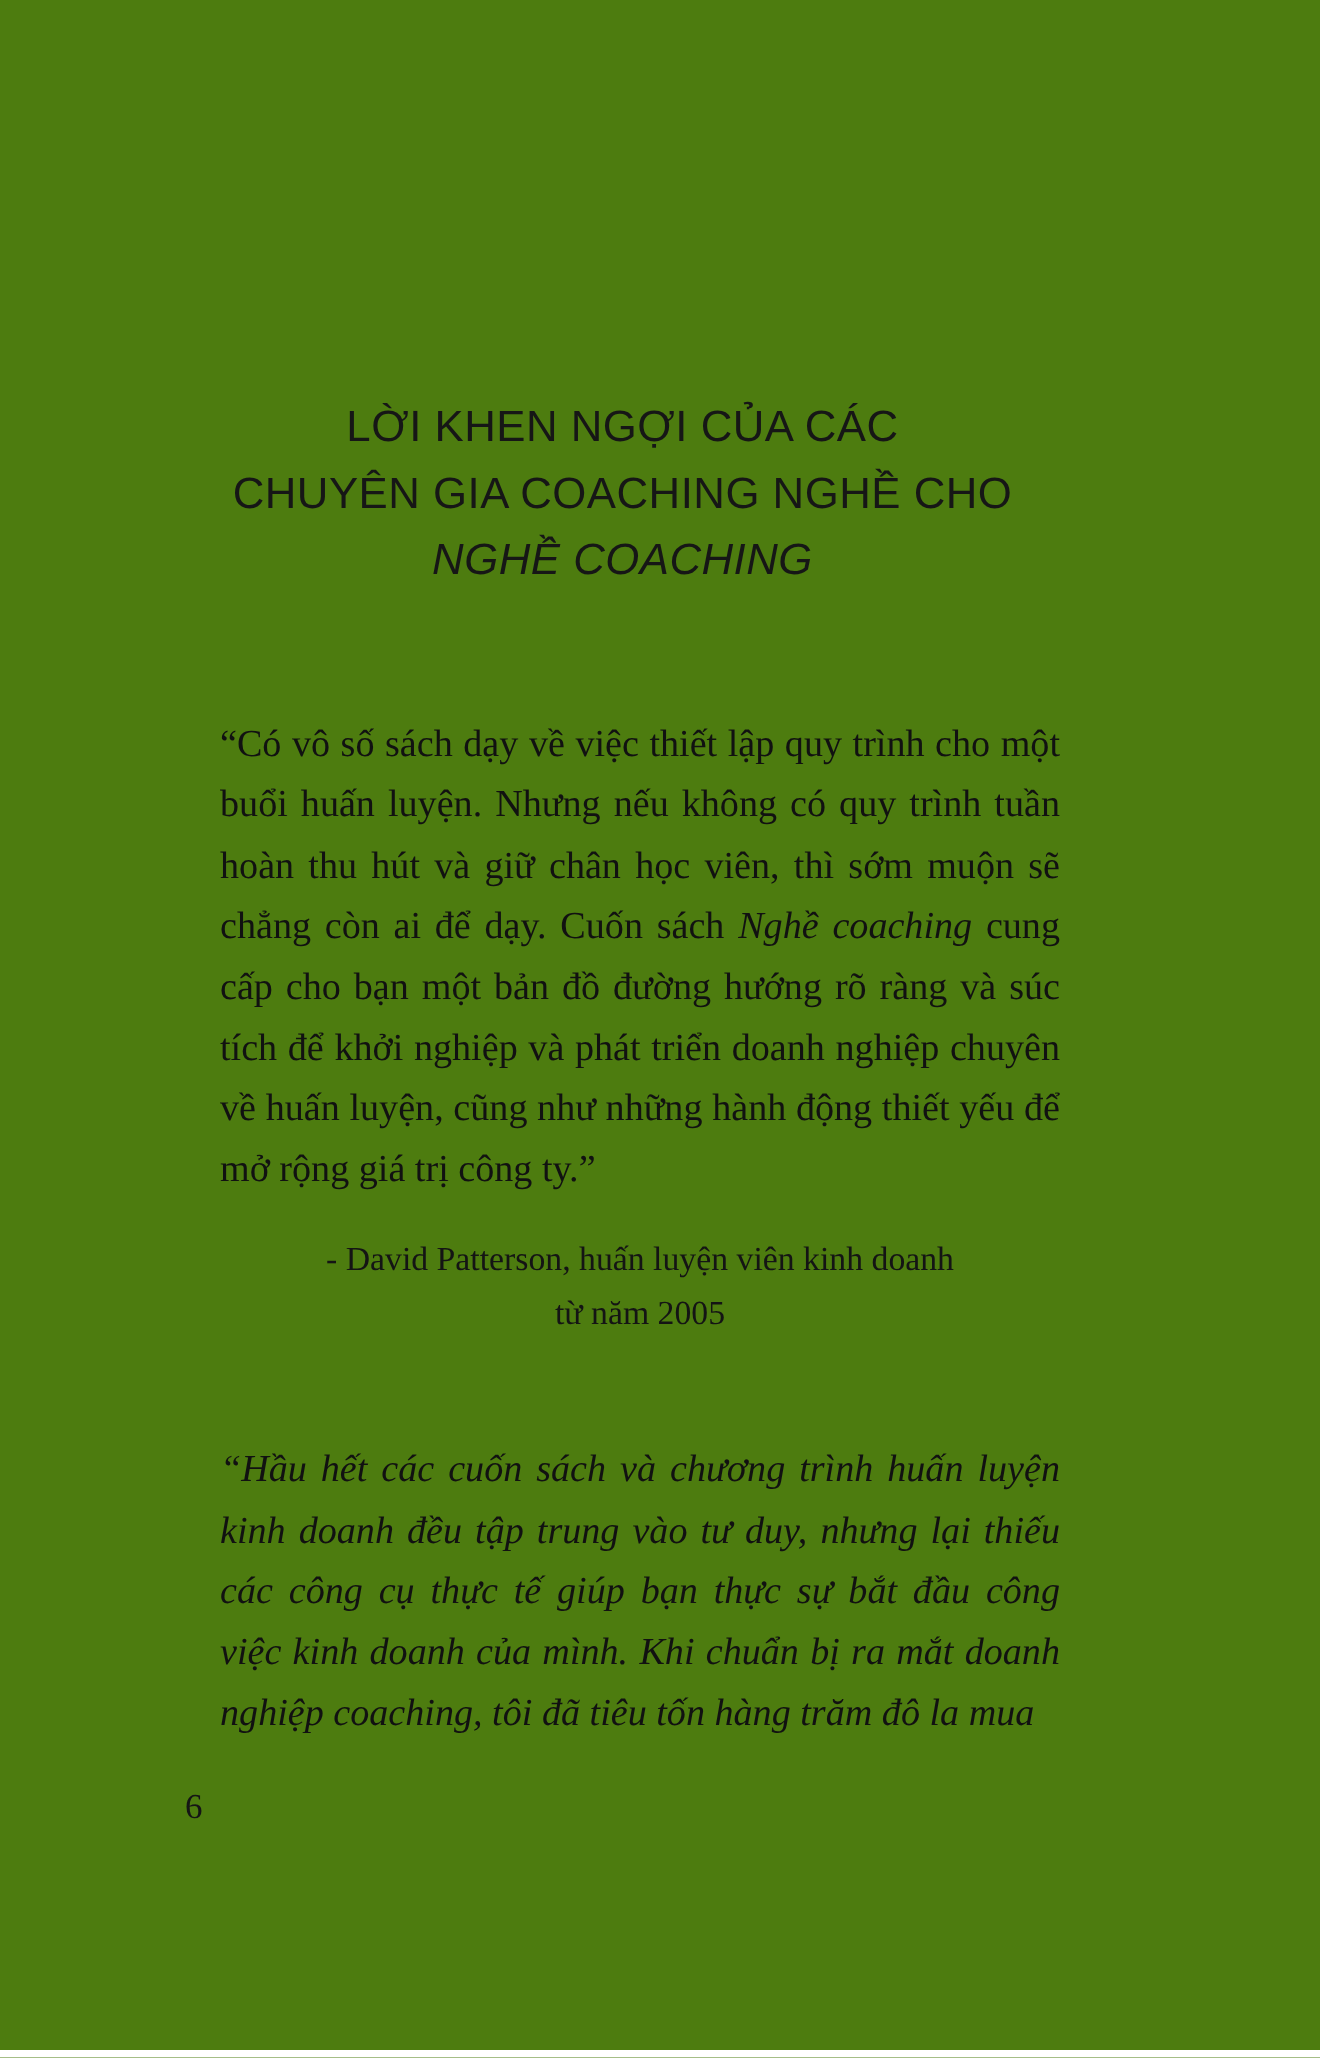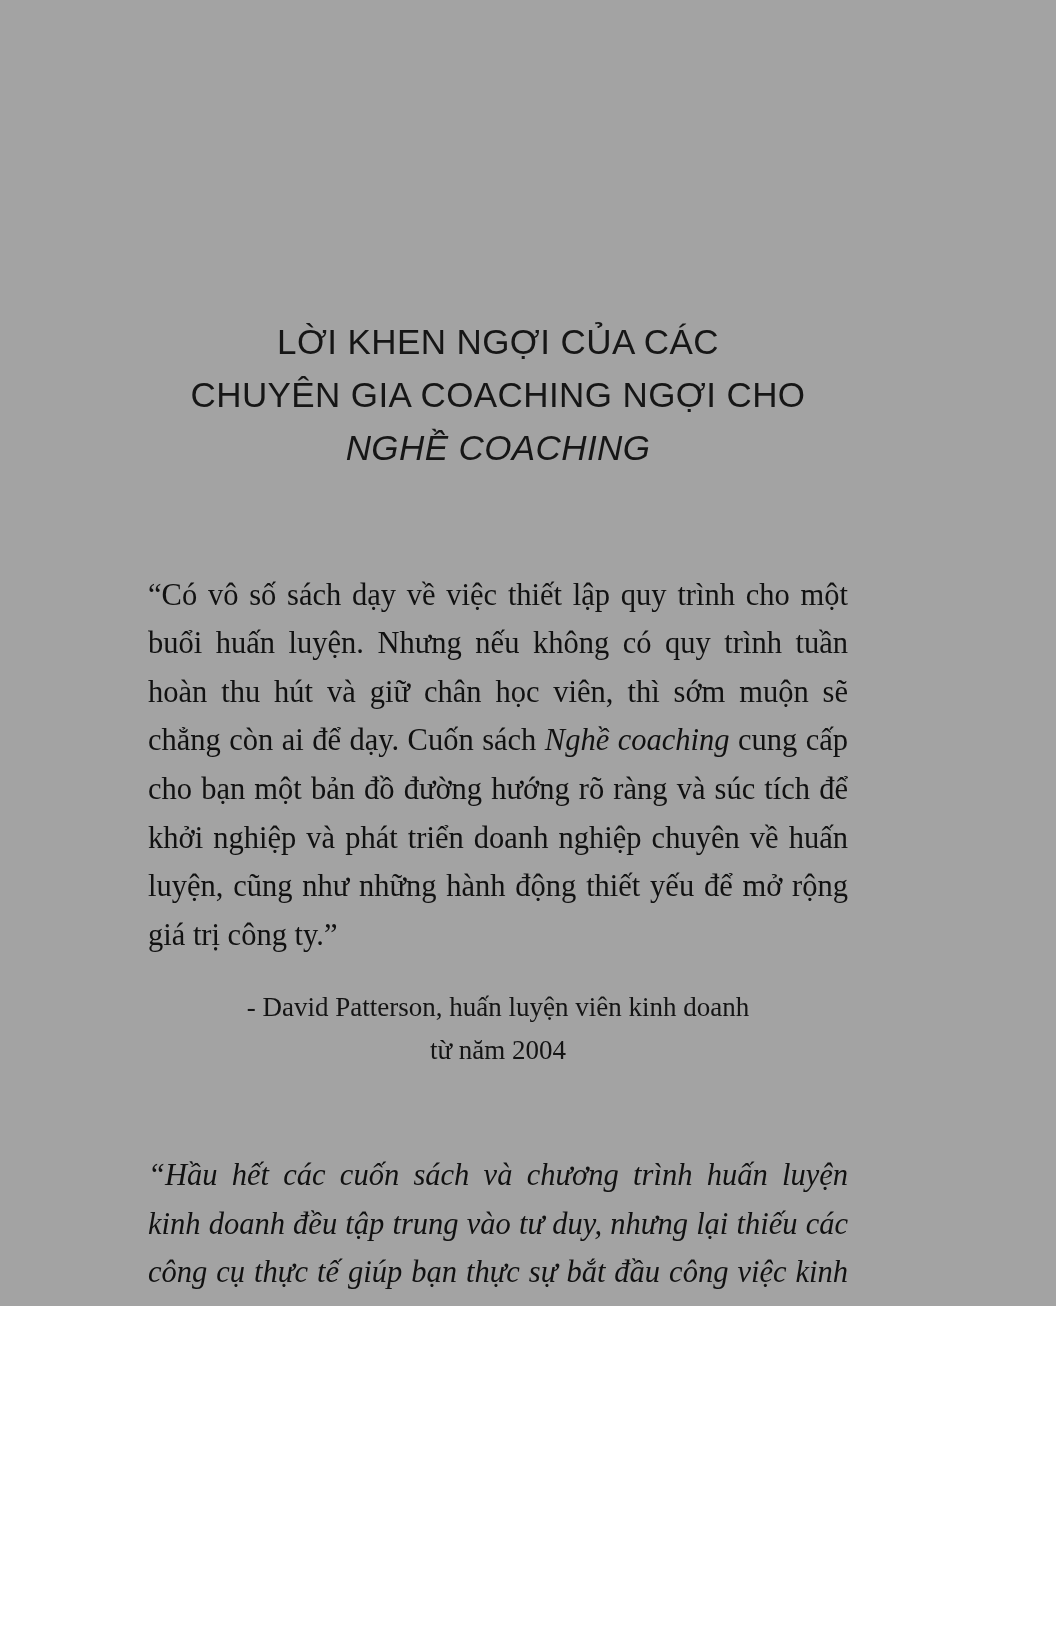--- a/index.html
+++ b/index.html
@@ -3,22 +3,22 @@
 <meta charset="utf-8">
 <style>
   html, body {
     margin: 0;
     padding: 0;
     background: #ffffff;
   }
   .page {
     position: relative;
     width: 1056px;
-    height: 1306px;
-    background: #a3a3a3;
+    height: 1640px;
+    background: #4d7c0f;
     margin: 0 auto;
     overflow: hidden;
     font-family: "Liberation Serif", serif;
     color: #111111;
     box-sizing: border-box;
   }
 
   .content {
     position: absolute;
     left: 148px;
@@ -38,20 +38,21 @@
   .title-line {
     display: block;
     white-space: nowrap;
   }
   .title-line.italic {
     font-style: italic;
   }
 
   .quote-block {
     margin-top: 96px;
+    margin-left: 28px;
   }
   .quote-text {
     font-size: 30.5px;
     line-height: 1.595;
     text-align: justify;
     text-justify: inter-word;
     color: #111111;
     margin: 0;
   }
   .quote-text .it {
@@ -87,29 +88,29 @@
 </style>
 </head>
 <body>
 
 <div class="page">
 
   <div class="content">
 
     <div class="title-block">
       <span class="title-line">LỜI KHEN NGỢI CỦA CÁC</span>
-      <span class="title-line">CHUYÊN GIA COACHING NGỢI CHO</span>
+      <span class="title-line">CHUYÊN GIA COACHING NGHỀ CHO</span>
       <span class="title-line italic">NGHỀ COACHING</span>
     </div>
 
     <div class="quote-block">
       <p class="quote-text"><span>“Có vô số sách dạy về việc thiết lập quy trình cho một buổi huấn luyện. Nhưng nếu không có quy trình tuần hoàn thu hút và giữ chân học viên, thì sớm muộn sẽ chẳng còn ai để dạy. Cuốn sách </span><span class="it">Nghề coaching</span><span> cung cấp cho bạn một bản đồ đường hướng rõ ràng và súc tích để khởi nghiệp và phát triển doanh nghiệp chuyên về huấn luyện, cũng như những hành động thiết yếu để mở rộng giá trị công ty.”</span></p>
       <div class="attrib">
         <span>- David Patterson, huấn luyện viên kinh doanh</span>
-        <span>từ năm 2004</span>
+        <span>từ năm 2005</span>
       </div>
     </div>
 
     <div class="quote-block second">
       <p class="quote-text">“Hầu hết các cuốn sách và chương trình huấn luyện kinh doanh đều tập trung vào tư duy, nhưng lại thiếu các công cụ thực tế giúp bạn thực sự bắt đầu công việc kinh doanh của mình. Khi chuẩn bị ra mắt doanh nghiệp coaching, tôi đã tiêu tốn hàng trăm đô la mua</p>
     </div>
 
   </div>
 
   <div class="page-number">6</div>

